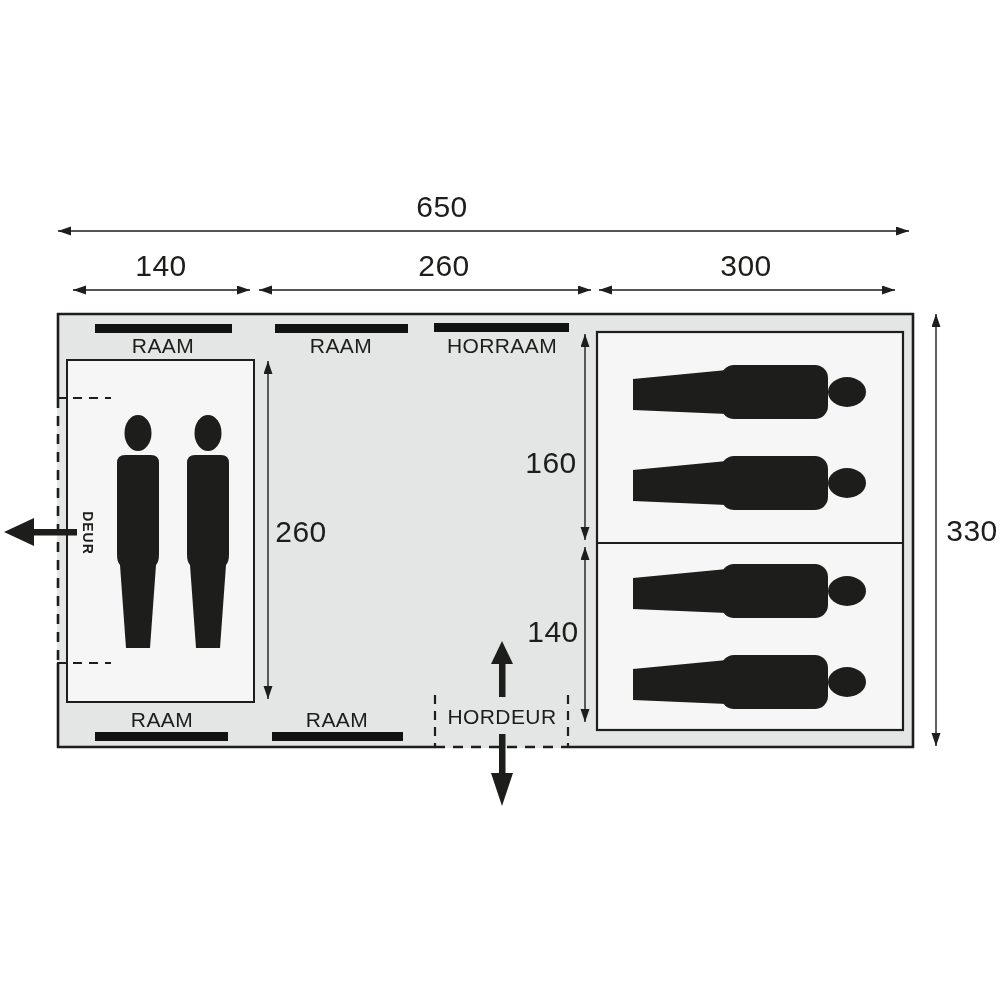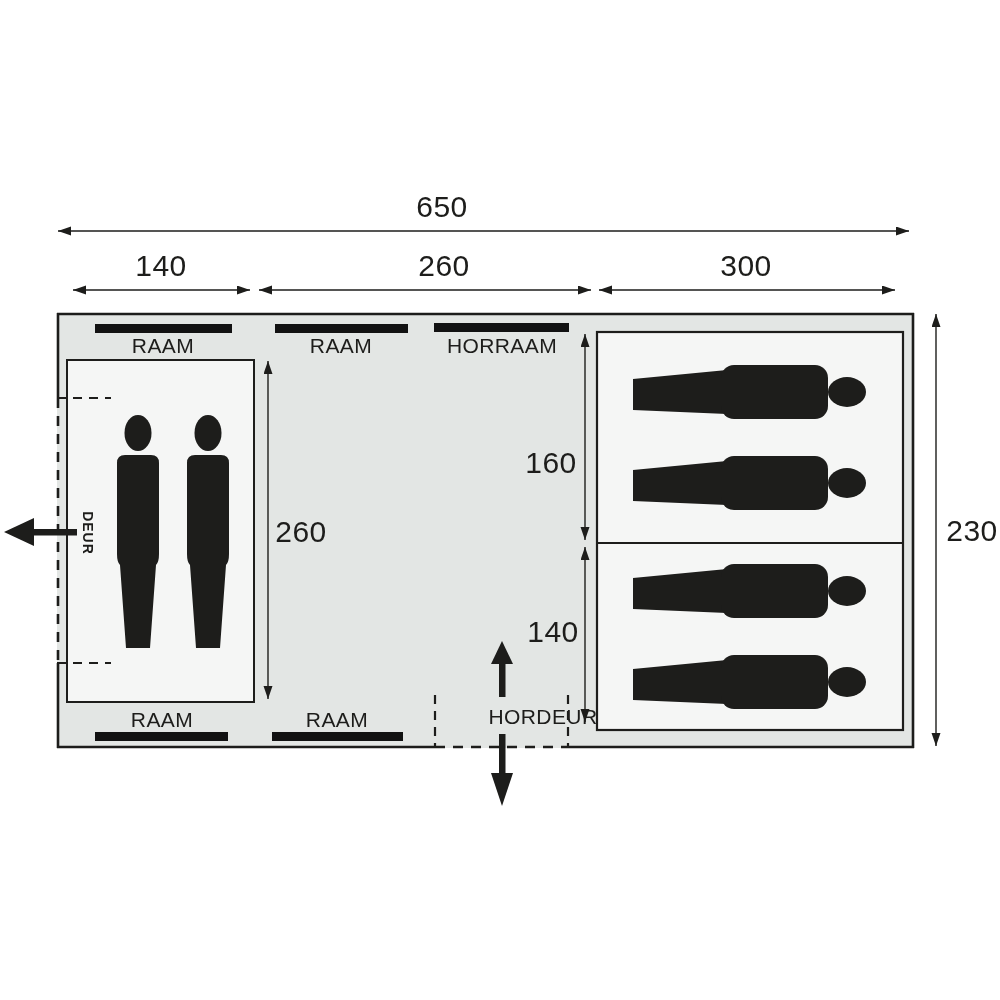--- a/index.html
+++ b/index.html
@@ -128,26 +128,26 @@
     <g fill="#1d1d1b">
       <rect x="499" y="734" width="6.5" height="42"></rect>
       <polygon points="502,806 491,773 513,773"></polygon>
     </g>
   </svg>
 
   <div class="lbl dim" style="left:442px;top:207px;">650</div>
   <div class="lbl dim" style="left:161px;top:266px;">140</div>
   <div class="lbl dim" style="left:444px;top:266px;">260</div>
   <div class="lbl dim" style="left:746px;top:266px;">300</div>
-  <div class="lbl dim" style="left:972px;top:531px;">230</div>
+  <div class="lbl dim" style="left:972px;top:531px;">330</div>
   <div class="lbl dim" style="left:301px;top:532px;">260</div>
   <div class="lbl dim" style="left:551px;top:443px;margin-top:20px;">160</div>
   <div class="lbl dim" style="left:553px;top:632px;">140</div>
 
   <div class="lbl feat" style="left:163px;top:345px;">RAAM</div>
   <div class="lbl feat" style="left:341px;top:345px;">RAAM</div>
   <div class="lbl feat" style="left:502px;top:345px;">HORRAAM</div>
   <div class="lbl feat" style="left:162px;top:719px;">RAAM</div>
   <div class="lbl feat" style="left:337px;top:719px;">RAAM</div>
-  <div class="lbl feat" style="left:502px;top:716px;margin-left:41px;">HORDEUR</div>
+  <div class="lbl feat" style="left:502px;top:716px;">HORDEUR</div>
   <div class="lbl vertical" style="left:88px;top:533px;">DEUR</div>
 
 </div>
 
 </body></html>

